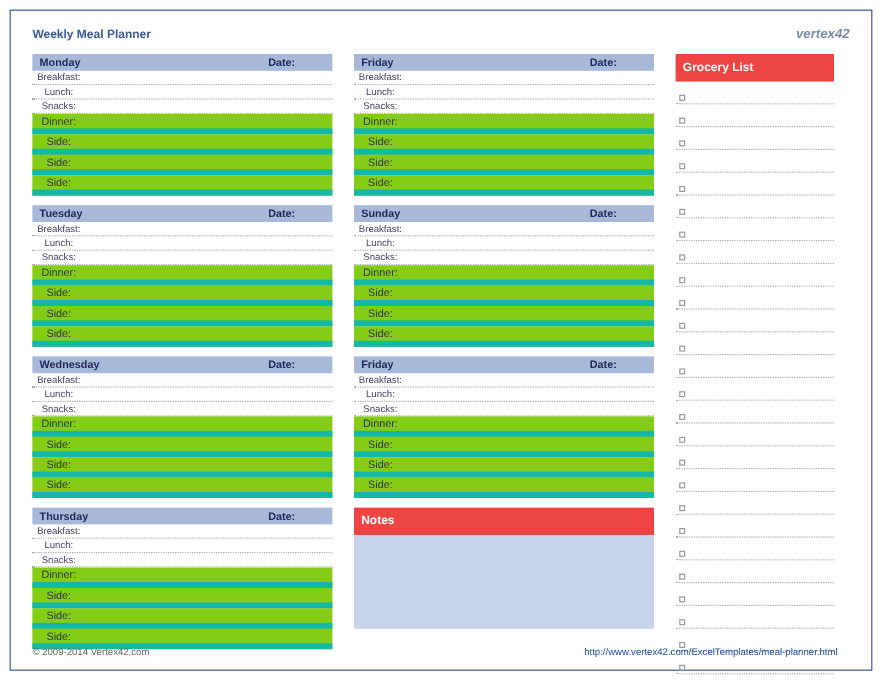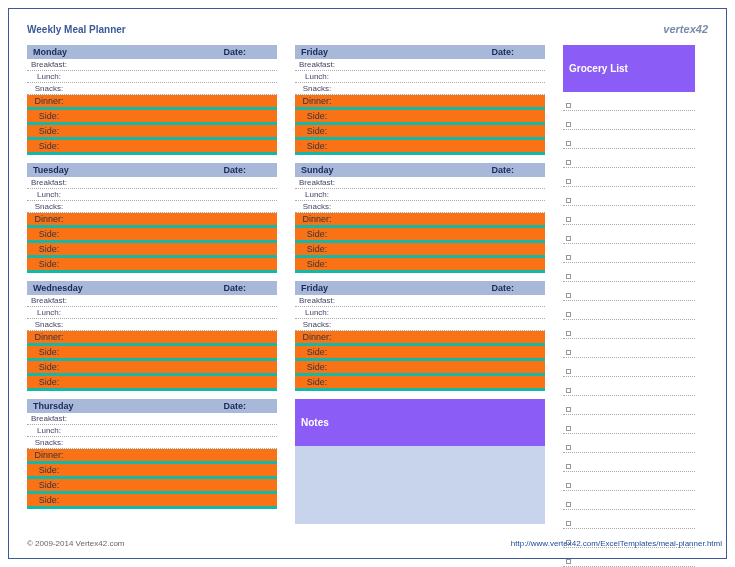--- a/index.html
+++ b/index.html
@@ -6,29 +6,29 @@
 body { font-family: Arial, sans-serif; background: #fff; width: 735px; height: 567px; position: relative; }
 .frame { position: absolute; top: 8px; left: 8px; right: 8px; bottom: 8px; border: 1px solid #3b5998; padding: 14px 18px 10px 18px; }
 .header { display: flex; justify-content: space-between; align-items: center; margin-bottom: 10px; }
 .title { font-size: 10px; font-weight: bold; color: #3b5998; }
 .brand { font-size: 11px; font-style: italic; color: #7a8aa8; font-weight: bold; text-align: right; }
 .content { display: flex; gap: 18px; }
 .col { display: flex; flex-direction: column; gap: 8px; }
 .col-left, .col-mid { width: 250px; }
 .col-right { width: 132px; }
 .day-header, .notes-header, .grocery-header { background: #a8b8d8; padding: 2px 6px; font-size: 9px; font-weight: bold; color: #1a2a5a; display: flex; justify-content: space-between; gap: 46px; }
-.notes-header, .grocery-header { background: #8b5cf6; color: #fff; font-size: 10px; padding: 18px 6px; }
+.notes-header, .grocery-header { background: #ef4444; color: #fff; font-size: 10px; padding: 6px 6px; }
 .meal-row { display: flex; font-size: 8px; color: #333; border-bottom: 1px dotted #aaa; padding: 1px 0; }
 .meal-label { width: 50px; text-align: center; padding-right: 6px; color: #446; }
-.dinner-row { background: #f97316; font-size: 9px; color: #334; border-bottom: 3px solid #14b8a6; padding: 1px 0; display: flex; }
+.dinner-row { background: #84cc16; font-size: 9px; color: #334; border-bottom: 5px solid #14b8a6; padding: 1px 0; display: flex; }
 .dinner-row .meal-label { color: #334; }
 .notes-body { background: #c8d4ec; height: 78px; }
 .grocery-item { display: flex; align-items: center; font-size: 8px; border-bottom: 1px dotted #aaa; padding: 0.5px 3px; height: 11px; }
 .gbox { width: 5px; height: 5px; border: 1px solid #999; margin-right: 4px; flex-shrink: 0; }
-.footer { position: absolute; bottom: 10px; left: 18px; right: 4px; display: flex; justify-content: space-between; font-size: 8px; color: #666; }
+.footer { position: absolute; bottom: 10px; left: 18px; right: 28px; display: flex; justify-content: space-between; font-size: 8px; color: #666; }
 .footer a { color: #1a4a9a; text-decoration: none; text-align: right; }
 </style>
 </head>
 <body>
 
 <div class="frame">
   <div class="header">
     <div class="title">Weekly Meal Planner</div>
     <div class="brand">vertex42</div>
   </div>

